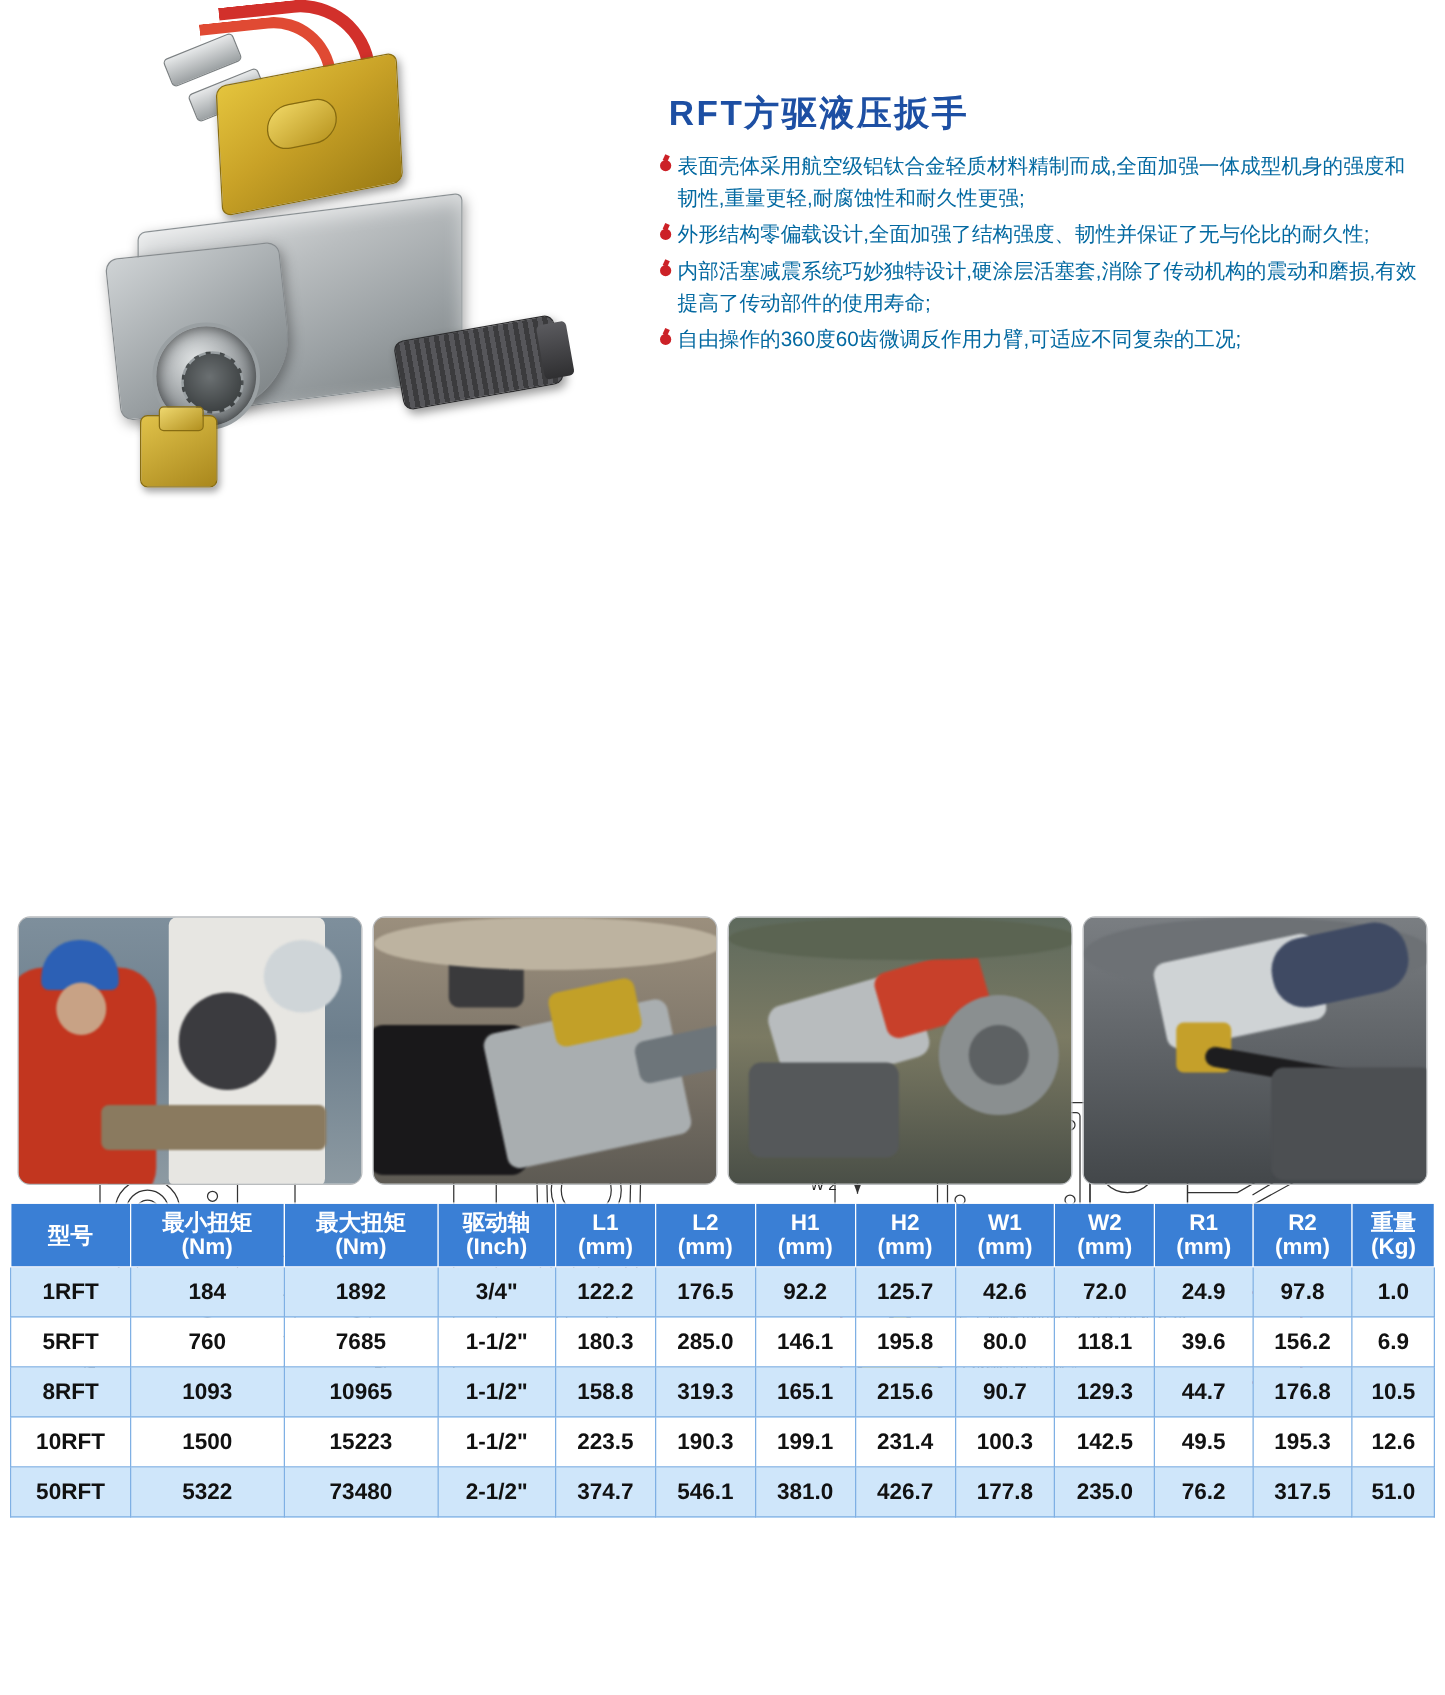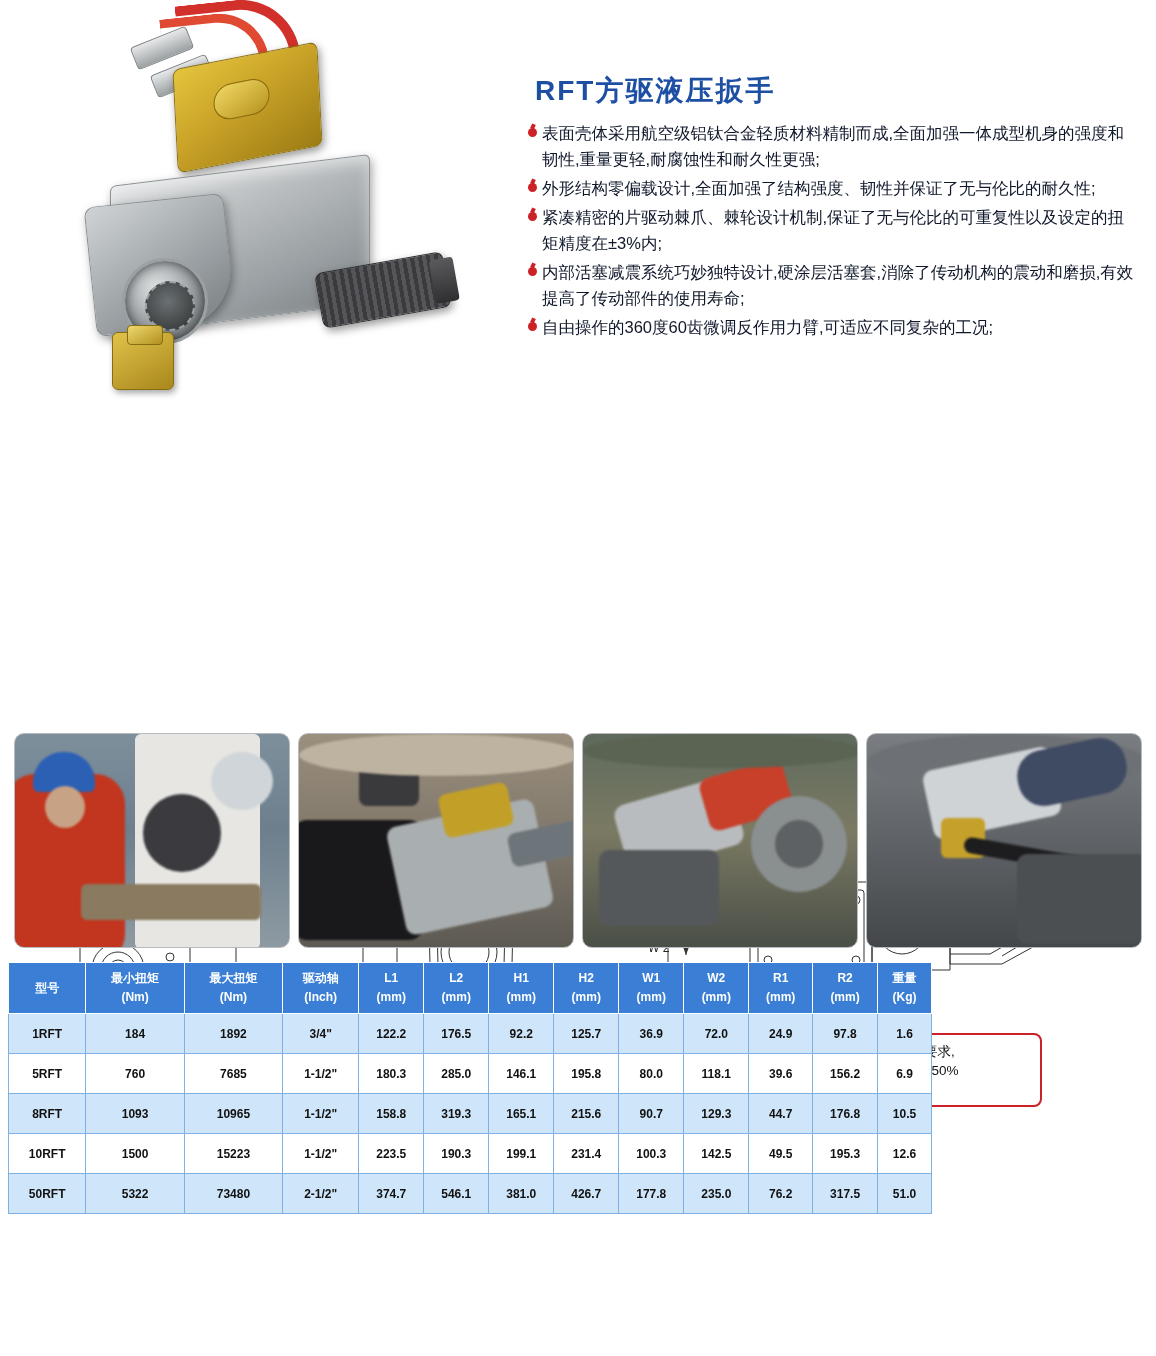--- a/index.html
+++ b/index.html
@@ -146,21 +146,21 @@
     font-weight: bold;
     color: #1d4fa3;
     letter-spacing: 2px;
   }
   .bullets {
     position: absolute;
     left: 528px; top: 120px;
     width: 612px;
     font-size: 16.5px;
     line-height: 26px;
-    color: #0f172a;
+    color: #0369a1;
   }
   .bullet-row {
     display: flex;
     align-items: flex-start;
     margin-bottom: 3px;
   }
   .bullet-dot {
     flex: 0 0 auto;
     width: 9px; height: 9px;
     margin: 8px 5px 0 0;
@@ -222,23 +222,23 @@
   .p1 { background: linear-gradient(180deg,#7e8f9c 0%,#6d7f8d 45%,#8d9aa2 100%); }
   .p2 { background: linear-gradient(180deg,#9b8f7d 0%,#7c7468 55%,#5d5a53 100%); }
   .p3 { background: linear-gradient(180deg,#5e6a5d 0%,#7b7a63 45%,#4a4f47 100%); }
   .p4 { background: linear-gradient(180deg,#7a7e82 0%,#5f6367 50%,#43474a 100%); }
   .blob { position: absolute; border-radius: 50%; filter: blur(1px); }
 
   
   .spec-table {
     position: absolute;
     left: 8px; top: 962px;
-    width: 924px;
+    width: 1140px;
     border-collapse: collapse;
-    font-size: 12px;
+    font-size: 18px;
   }
   .spec-table th {
     background: #3a7fd5;
     color: #fff;
     font-weight: bold;
     border: 1px solid #ffffff;
     padding: 6px 2px;
     line-height: 19px;
     text-align: center;
   }
@@ -277,24 +277,20 @@
     <div class="headline">RFT方驱液压扳手</div>
 
     <div class="bullets">
       <div class="bullet-row">
         <span class="bullet-dot"></span>
         <span class="bullet-text">表面壳体采用航空级铝钛合金轻质材料精制而成,全面加强一体成型机身的强度和韧性,重量更轻,耐腐蚀性和耐久性更强;</span>
       </div>
       <div class="bullet-row">
         <span class="bullet-dot"></span>
         <span class="bullet-text">外形结构零偏载设计,全面加强了结构强度、韧性并保证了无与伦比的耐久性;</span>
-      </div>
-      <div class="bullet-row">
-        <span class="bullet-dot"></span>
-        <span class="bullet-text">紧凑精密的片驱动棘爪、棘轮设计机制,保证了无与伦比的可重复性以及设定的扭矩精度在±3%内;</span>
       </div>
       <div class="bullet-row">
         <span class="bullet-dot"></span>
         <span class="bullet-text">内部活塞减震系统巧妙独特设计,硬涂层活塞套,消除了传动机构的震动和磨损,有效提高了传动部件的使用寿命;</span>
       </div>
       <div class="bullet-row">
         <span class="bullet-dot"></span>
         <span class="bullet-text">自由操作的360度60齿微调反作用力臂,可适应不同复杂的工况;</span>
       </div>
     </div>
@@ -526,25 +522,25 @@
     <tbody>
       <tr>
         <td>1RFT</td>
         <td>184</td>
         <td>1892</td>
         <td>3/4"</td>
         <td>122.2</td>
         <td>176.5</td>
         <td>92.2</td>
         <td>125.7</td>
-        <td>36.9</td>
+        <td>42.6</td>
         <td>72.0</td>
         <td>24.9</td>
         <td>97.8</td>
-        <td>1.6</td>
+        <td>1.0</td>
       </tr>
       <tr>
         <td>5RFT</td>
         <td>760</td>
         <td>7685</td>
         <td>1-1/2"</td>
         <td>180.3</td>
         <td>285.0</td>
         <td>146.1</td>
         <td>195.8</td>

